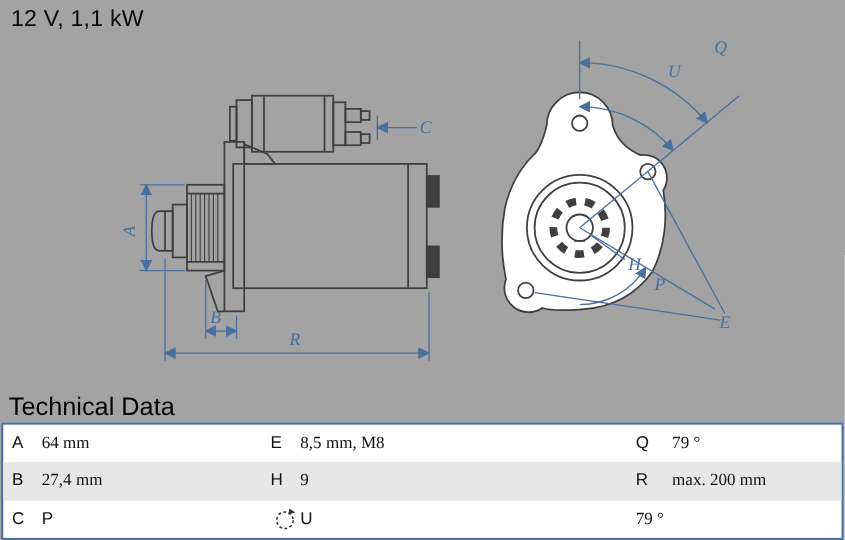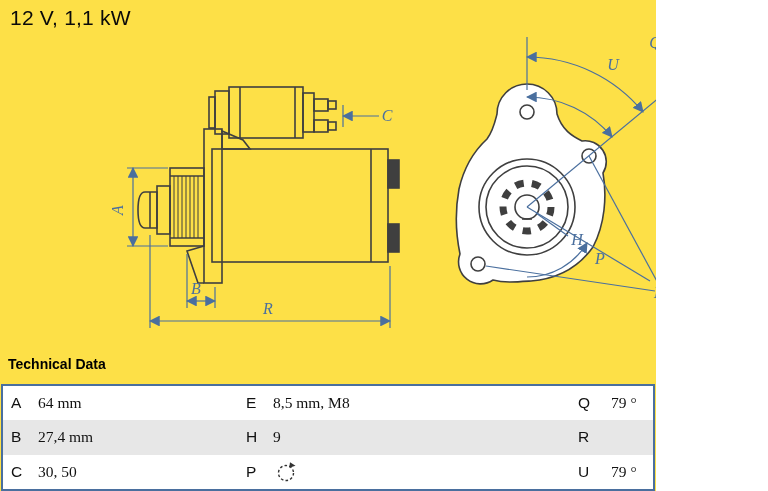--- a/index.html
+++ b/index.html
@@ -1,20 +1,20 @@
 <!DOCTYPE html>
 <html><head>
 <meta charset="utf-8">
 <style>
   html,body{margin:0;padding:0;background:#fff;}
-  .stage{position:relative;width:656px;height:491px;background:#fde047;overflow:hidden;
+  .stage{position:relative;width:768px;height:491px;background:#a3a3a3;overflow:hidden;
          font-family:"Liberation Sans",sans-serif;color:#111;}
   .title{position:absolute;left:10px;top:6px;font-size:21px;letter-spacing:.2px;color:#0a0a0a;}
   .drawing{position:absolute;left:0;top:0;}
-  .heading{position:absolute;left:8px;top:356px;font-size:14px;font-weight:bold;color:#000;}
+  .heading{position:absolute;left:8px;top:356px;font-size:23px;font-weight:normal;color:#000;}
   .spec-table{position:absolute;left:1px;right:1px;top:384px;bottom:0;
               border:2px solid #4a6f9e;box-sizing:border-box;background:#fff;
               display:flex;flex-direction:column;}
   .spec-row{flex:1;display:grid;grid-template-columns:27px 208px 27px 305px 33px auto;
             align-items:center;font-size:15.5px;}
   .spec-row.alt{background:#e7e7e7;}
   .k{padding-left:8px;}
   .v{padding-left:8px;white-space:nowrap;font-family:Liberation Serif, serif;}
   .rot-icon{display:inline-block;vertical-align:middle;margin-left:2px;}
 </style>
@@ -151,25 +151,25 @@
       <span class="k">Q</span>
       <span class="v">79 °</span>
     </div>
 
     <div class="spec-row alt">
       <span class="k">B</span>
       <span class="v">27,4 mm</span>
       <span class="k">H</span>
       <span class="v">9</span>
       <span class="k">R</span>
+      <span class="v">max. 200 mm</span>
     </div>
 
     <div class="spec-row">
       <span class="k">C</span>
-      <span class="v">30, 50</span>
       <span class="k">P</span>
       <span class="v">
         <svg class="rot-icon" width="22" height="22" viewBox="0 0 22 22">
           <circle cx="11" cy="12" r="7.5" fill="none" stroke="#333" stroke-width="1.4" stroke-dasharray="2.6 2.2"></circle>
           <path d="M 15,1.2 L 20.5,4.8 L 14.2,6.8 Z" fill="#333"></path>
         </svg>
       </span>
       <span class="k">U</span>
       <span class="v">79 °</span>
     </div>

